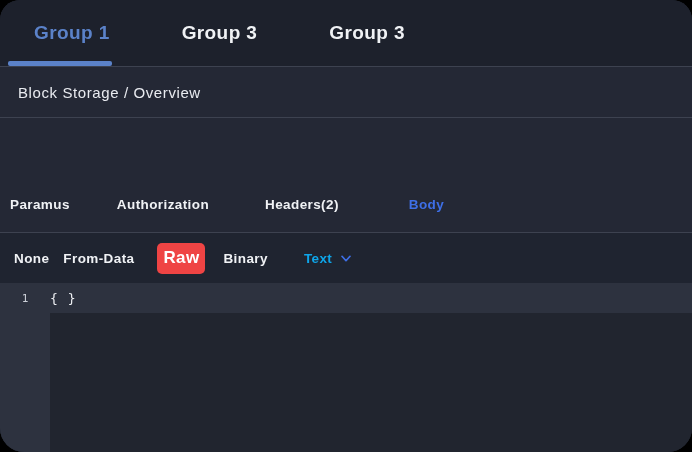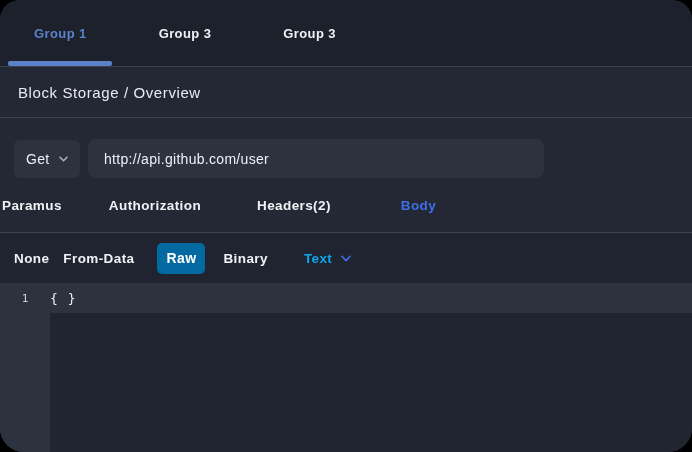--- a/index.html
+++ b/index.html
@@ -19,21 +19,21 @@
   
   .tabbar {
     height: 67px; flex: 0 0 67px;
     background: #1d212c;
     border-bottom: 1px solid #3d4250;
     display: flex; align-items: center;
     padding-left: 34px; gap: 72px;
     position: relative;
   }
   .group-tab {
-    font-size: 13px; font-weight: 600; letter-spacing: .4px;
+    font-size: 19px; font-weight: 600; letter-spacing: .4px;
     color: #f0f2f5; cursor: pointer; white-space: nowrap;
   }
   .group-tab.active { color: #5b82c9; font-weight: 700; }
   .tab-underline {
     position: absolute; left: 8px; bottom: 0;
     width: 104px; height: 5px;
     background: #5b82c9; border-radius: 2px;
   }
 
   
@@ -60,42 +60,42 @@
   }
   .method-select .label { font-size: 14px; font-weight: 500; letter-spacing: .3px; color: #eef0f4; }
   .url-input {
     margin-left: 8px;
     width: 456px; height: 39px;
     background: #2d323f; border: none; border-radius: 8px;
     color: #eef0f4; font-size: 14px; font-weight: 500; letter-spacing: .3px;
     padding: 0 16px; outline: none;
     font-family: "Liberation Sans", "DejaVu Sans", sans-serif;
   }
-  .req-tabs { display: flex; align-items: center; padding-left: 2px; height: 56px; margin-top: auto; }
+  .req-tabs { display: flex; align-items: center; padding-left: 10px; height: 56px; margin-top: auto; }
   .req-tab { font-size: 13.5px; font-weight: 600; letter-spacing: .4px; color: #f0f2f5; cursor: pointer; }
   .req-tab + .req-tab { margin-left: 47px; }
   .req-tab:nth-child(3) { margin-left: 56px; }
   .req-tab:nth-child(4) { margin-left: 70px; }
   .req-tab.active { color: #3e6fe7; }
 
   
   .mode-row {
     height: 50px; flex: 0 0 50px;
     background: #1f2430;
     display: flex; align-items: center;
     padding-left: 14px;
   }
   .mode-item { font-size: 13.5px; font-weight: 600; letter-spacing: .4px; color: #f0f2f5; cursor: pointer; }
   .mode-item + * { margin-left: 14px; }
   .mode-raw {
     margin-left: 23px;
-    background: #0369a1; color: #fff;
+    background: #ef4444; color: #fff;
     border: none; border-radius: 5px;
     width: 48px; height: 31px;
-    font-size: 14px; font-weight: 600; letter-spacing: .4px;
+    font-size: 17px; font-weight: 600; letter-spacing: .4px;
     font-family: "Liberation Sans", "DejaVu Sans", sans-serif;
     cursor: pointer;
   }
   .mode-binary { margin-left: 18px; }
   .format-select {
     margin-left: 36px;
     display: flex; align-items: center; gap: 9px;
     color: #0ea5e9; font-size: 13.5px; font-weight: 600; letter-spacing: .4px;
     cursor: pointer;
   }
@@ -134,29 +134,20 @@
     <div class="group-tab">Group 3</div>
     <div class="group-tab">Group 3</div>
     <div class="tab-underline"></div>
   </div>
 
   <div class="breadcrumb-row">
     <div class="breadcrumb">Block Storage / Overview</div>
   </div>
 
   <div class="request-section">
-    <div class="url-row">
-      <div class="method-select">
-        <span class="label">Get</span>
-        <svg class="chev" width="9" height="6" viewBox="0 0 9 6" fill="none">
-          <path d="M1 1.2 L4.5 4.8 L8 1.2" stroke="#a9aeba" stroke-width="1.6" stroke-linecap="round" stroke-linejoin="round"></path>
-        </svg>
-      </div>
-      <input class="url-input" type="text" value="http://api.github.com/user" style="">
-    </div>
     <div class="req-tabs">
       <div class="req-tab">Paramus</div>
       <div class="req-tab">Authorization</div>
       <div class="req-tab">Headers(2)</div>
       <div class="req-tab active">Body</div>
     </div>
   </div>
 
   <div class="mode-row">
     <div class="mode-item">None</div>

